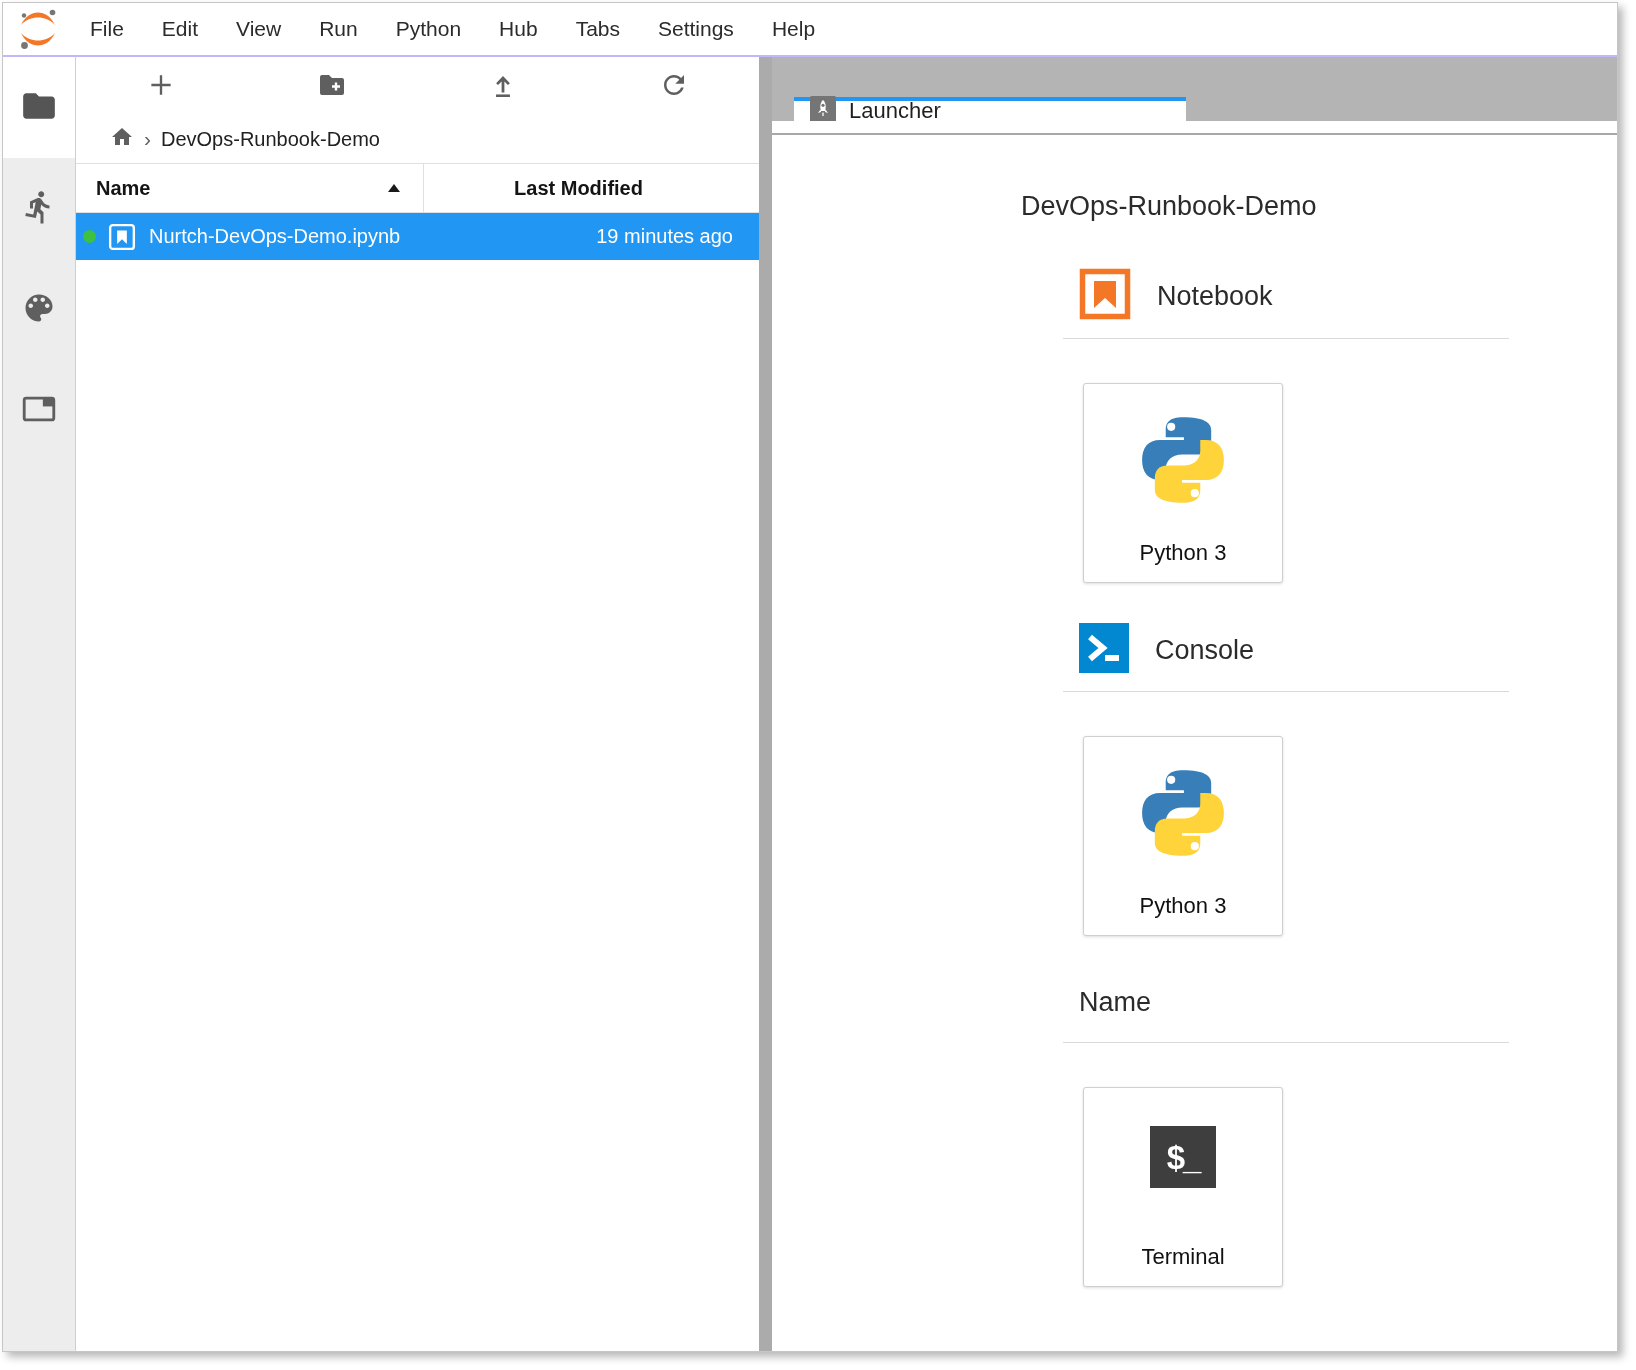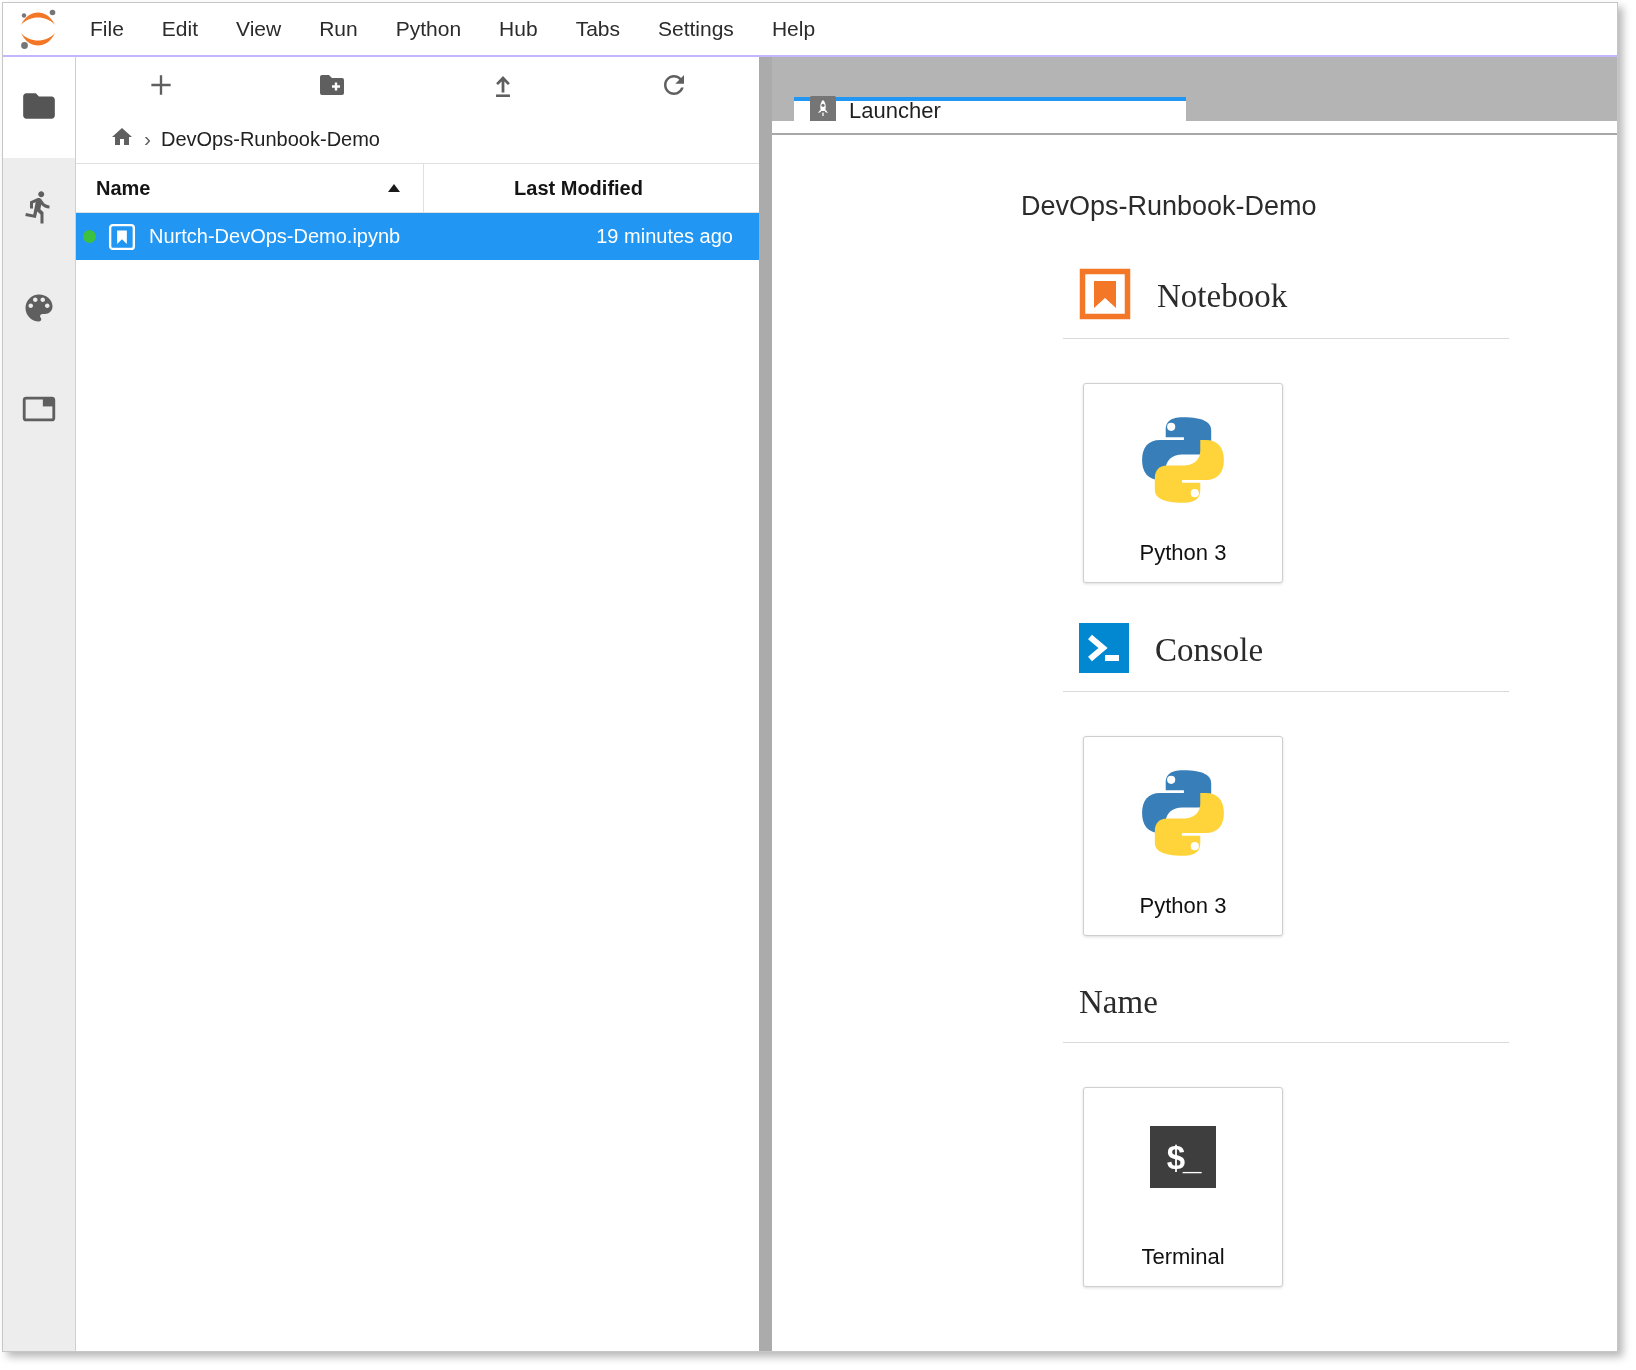--- a/index.html
+++ b/index.html
@@ -45,21 +45,21 @@
   .main{flex:1;display:flex;flex-direction:column;background:#fff;min-width:0;}
   .tabbar{height:64px;background:#b4b4b4;display:flex;flex-shrink:0;}
   .tab{margin-left:22px;width:392px;background:#fff;border-top:4px solid #2196f3;box-sizing:border-box;
        display:flex;align-items:center;padding-left:16px;gap:13px;cursor:pointer;margin-top:40px;}
   .tab-label{font-size:22px;color:#1f1f1f;}
   .tab-underbar{height:12px;background:#fff;flex-shrink:0;}
   .content{flex:1;border-top:2px solid #a8a8a8;padding:56px 0 0 249px;box-sizing:border-box;overflow:hidden;}
   .launcher-title{font-size:27px;font-weight:400;color:#2b2b2b;margin:0 0 46px 0;}
   .section{margin-left:42px;width:446px;}
   .section-head{display:flex;align-items:center;gap:26px;margin-left:16px;min-height:52px;}
-  .section-label{font-size:33px;color:#2b2b2b;font-family:Liberation Serif, serif;}
+  .section-label{font-size:27px;color:#2b2b2b;}
   .section-rule{border:none;border-top:1px solid #d9d9d9;margin:14px 0 0 0;}
   .cards{display:flex;gap:30px;margin:38px 0 40px 20px;}
   .card{width:200px;height:200px;background:#fff;border:1px solid #cfcfcf;border-radius:3px;
         box-shadow:0 1px 3px rgba(0,0,0,.14);display:flex;flex-direction:column;align-items:center;
         justify-content:space-between;box-sizing:border-box;padding:26px 0 16px 0;cursor:pointer;margin-top:6px;}
   .card-label{font-size:22px;color:#111;}
   .term-box{width:66px;height:62px;background:#3e3e3e;display:flex;align-items:center;justify-content:center;margin-top:12px;}
   .term-glyph{color:#fff;font-size:33px;font-weight:bold;letter-spacing:-2px;line-height:1;}
   .tf-wrap{margin-top:4px;display:flex;align-items:center;}
 </style>

